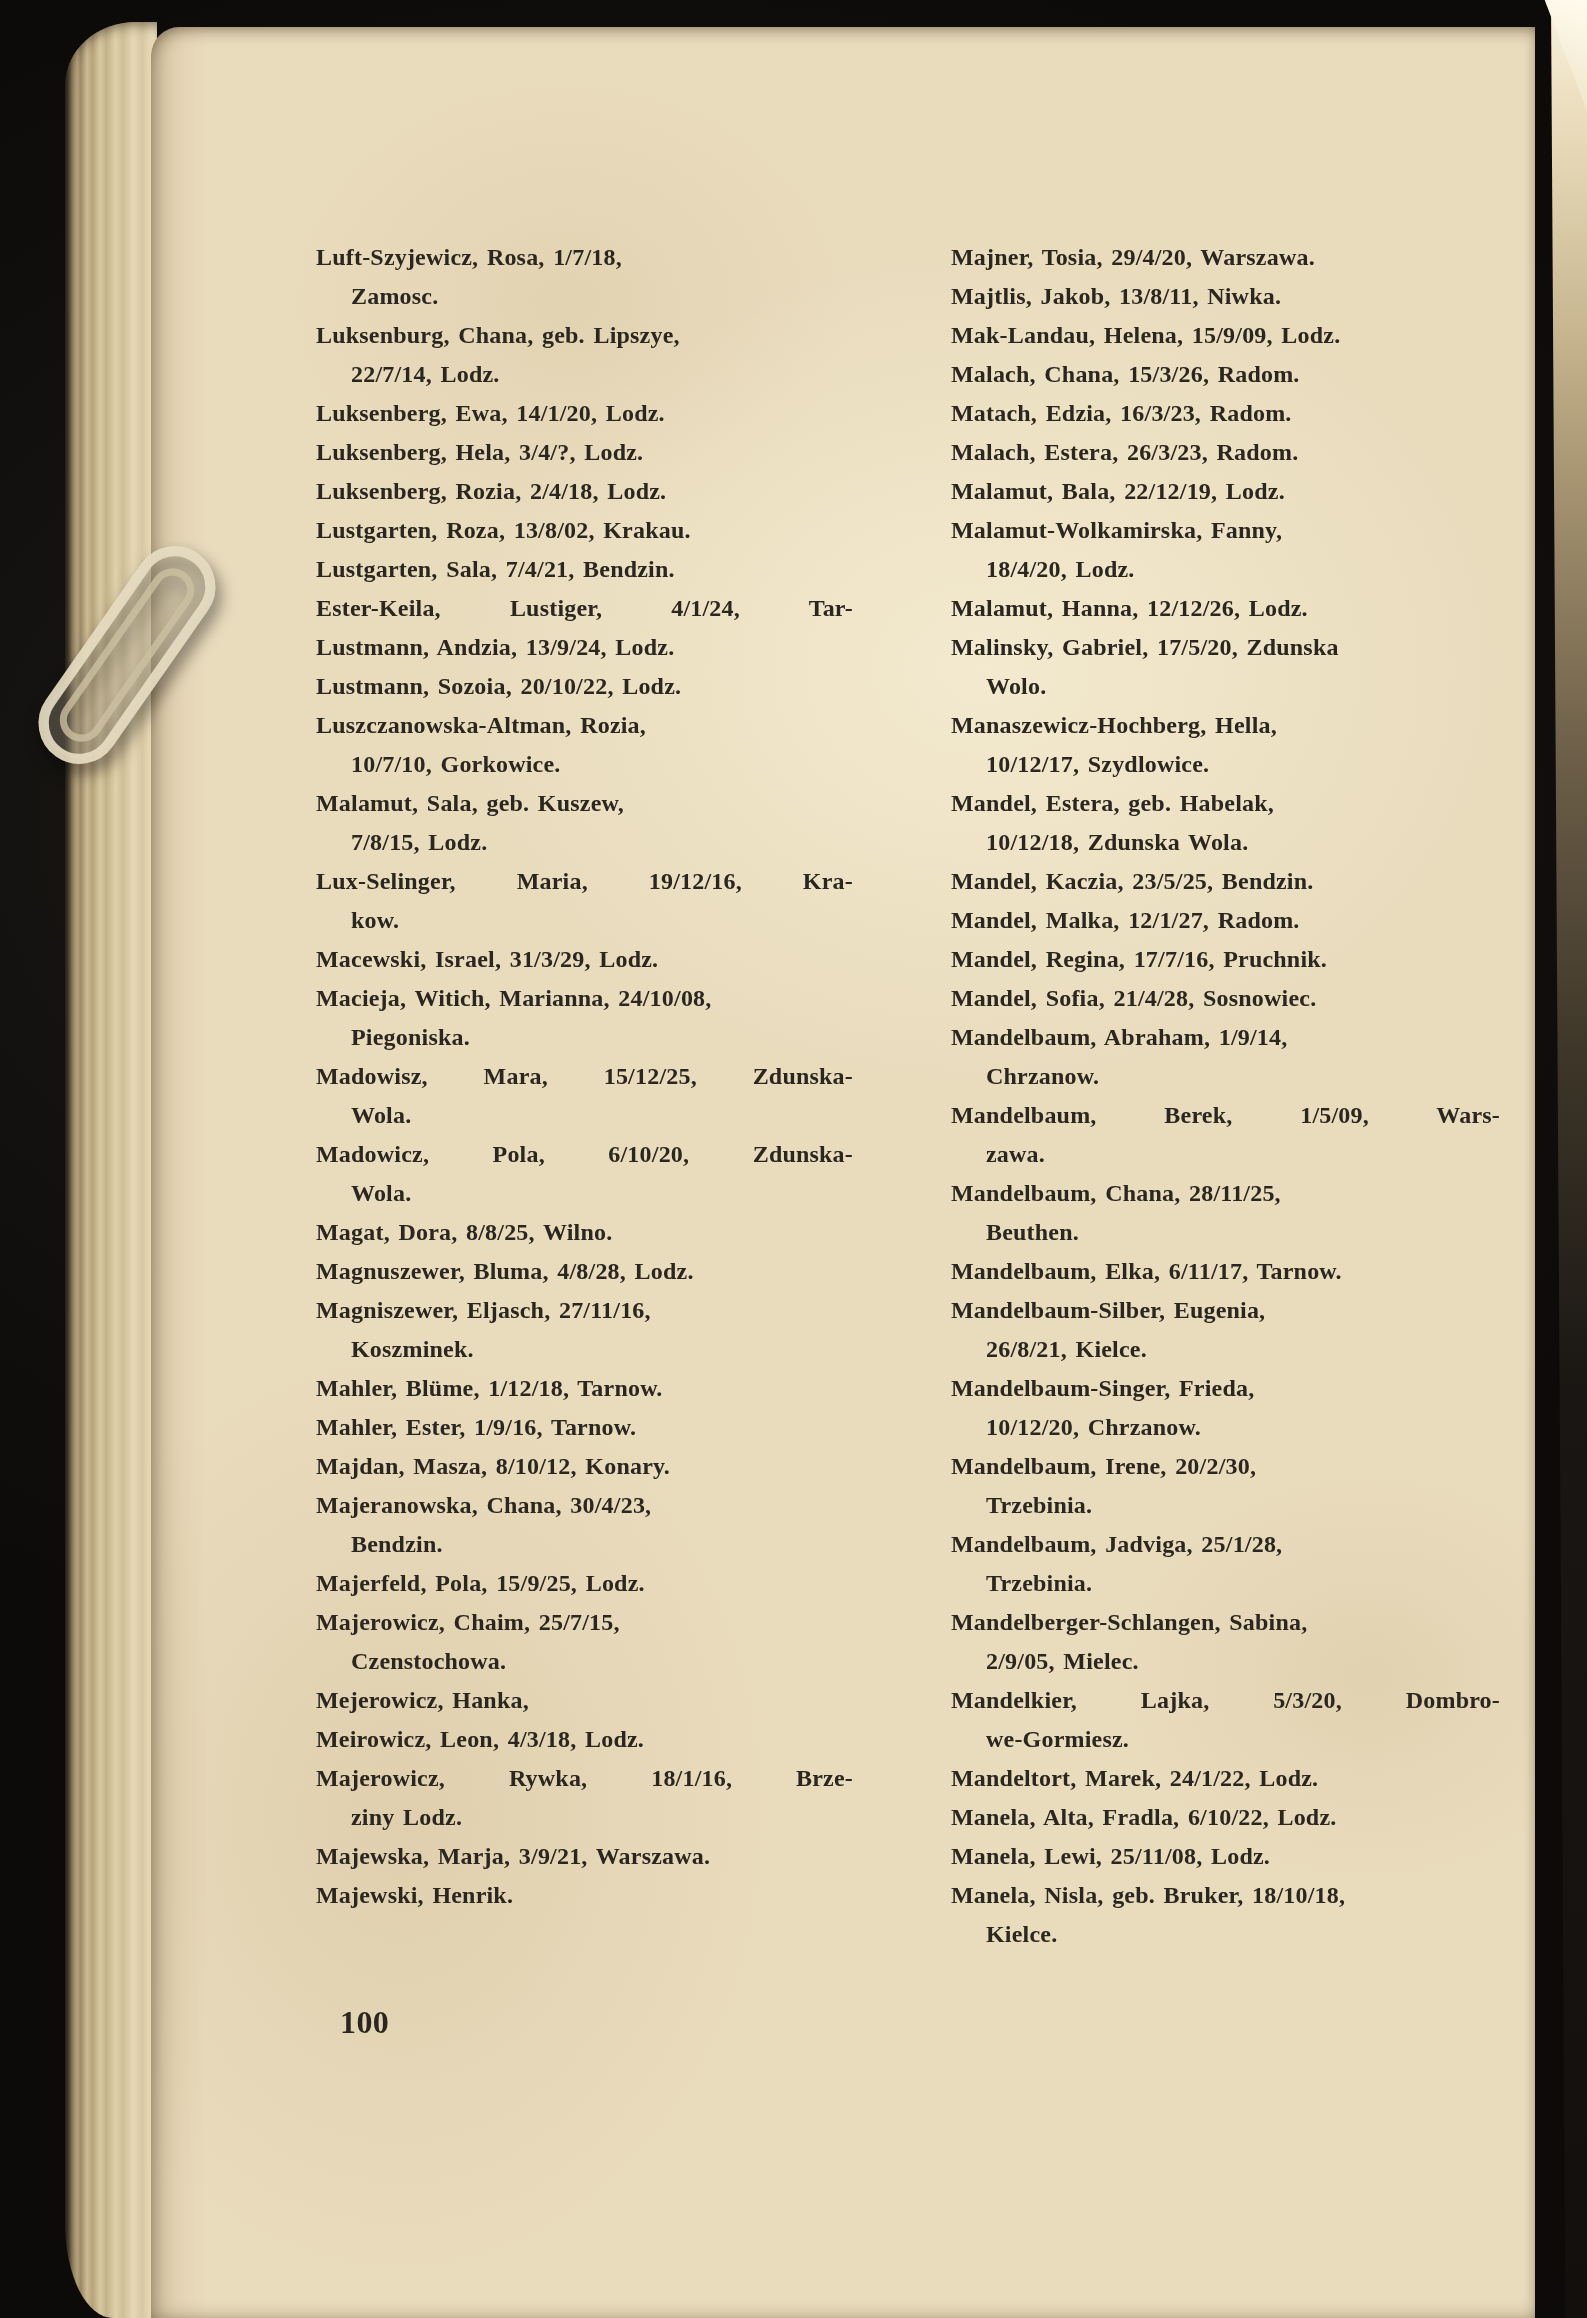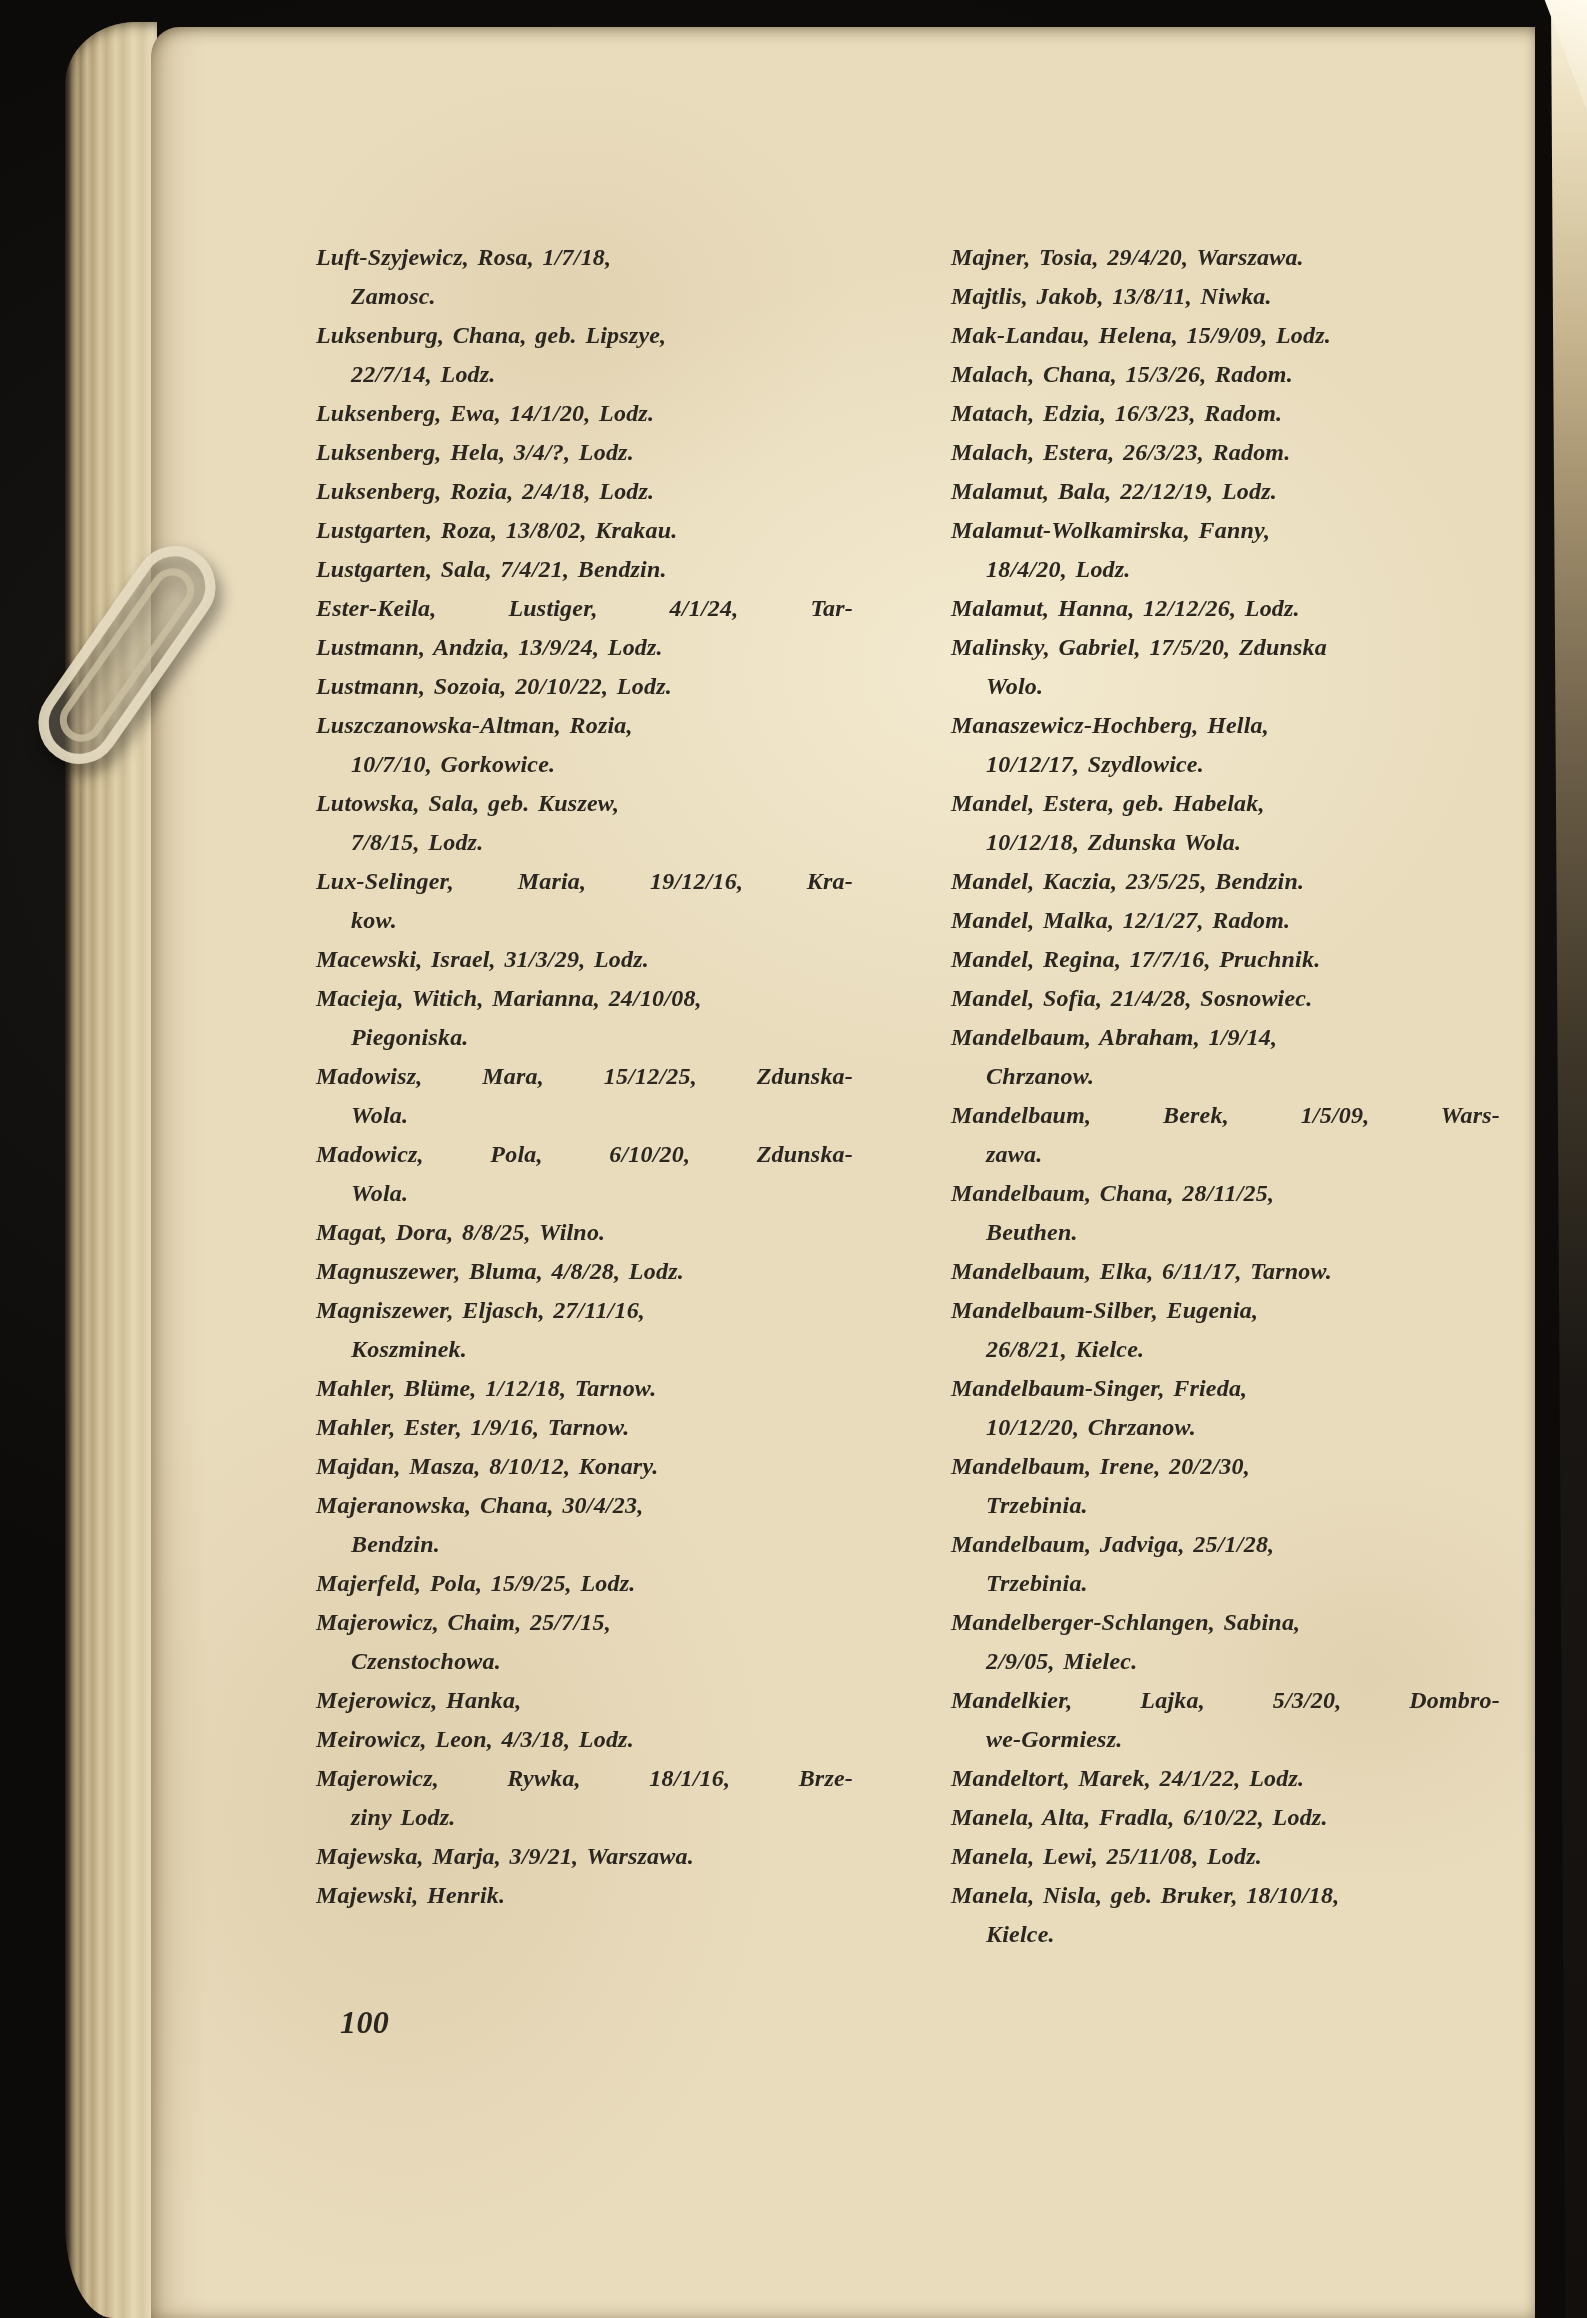--- a/index.html
+++ b/index.html
@@ -7,21 +7,20 @@
 
   .scene {
     position: relative;
     width: 1587px;
     height: 2319px;
     overflow: hidden;
     background:
       radial-gradient(1190px 873px at 40% 35%, #201d18 0%, #141210 55%, #0c0b0a 100%),
       var(--background, #131110);
     font-family: "Liberation Serif", "DejaVu Serif", serif;
-    font-style: italic;
   }
 
   
   .fore-edge {
     position: absolute;
     left: 65px; top: 22px;
     width: 92px; height: 2296px;
     border-top-left-radius: 71px 63px;
     border-bottom-left-radius: 48px 95px;
     background: linear-gradient(90deg,
@@ -151,21 +150,21 @@
           <div class="line">Lustmann, Andzia, 13/9/24, Lodz.</div>
         </div>
         <div class="entry">
           <div class="line">Lustmann, Sozoia, 20/10/22, Lodz.</div>
         </div>
         <div class="entry">
           <div class="line">Luszczanowska-Altman, Rozia,</div>
           <div class="line cont">10/7/10, Gorkowice.</div>
         </div>
         <div class="entry">
-          <div class="line">Lutowska, Sala, geb. Kuszew,</div>
+          <div class="line">Malamut, Sala, geb. Kuszew,</div>
           <div class="line cont">7/8/15, Lodz.</div>
         </div>
         <div class="entry">
           <div class="line full">Lux-Selinger, Maria, 19/12/16, Kra-</div>
           <div class="line cont">kow.</div>
         </div>
         <div class="entry">
           <div class="line">Macewski, Israel, 31/3/29, Lodz.</div>
         </div>
         <div class="entry">

